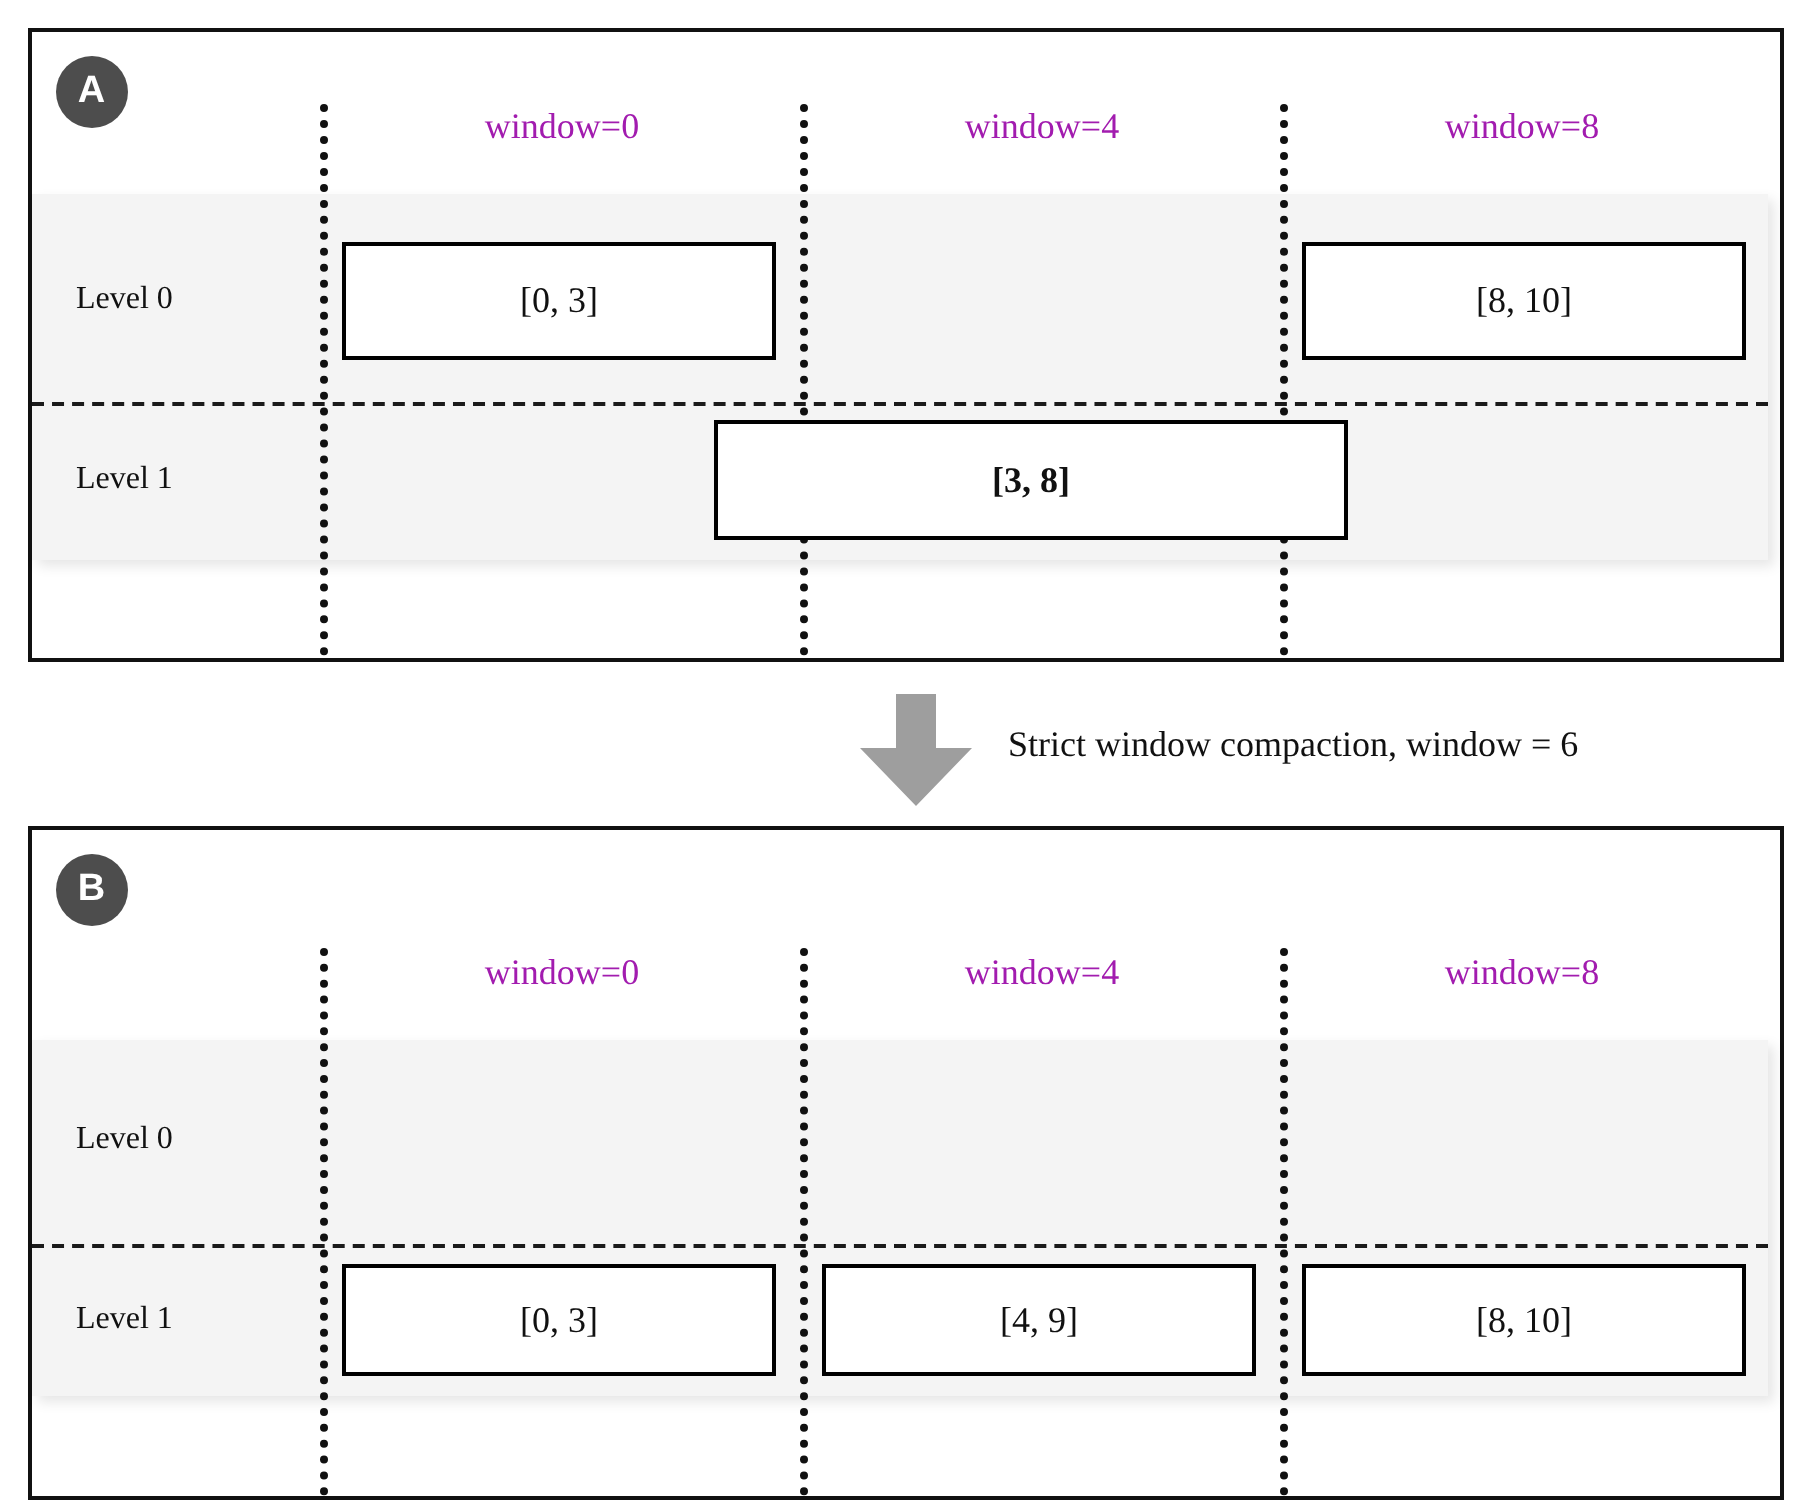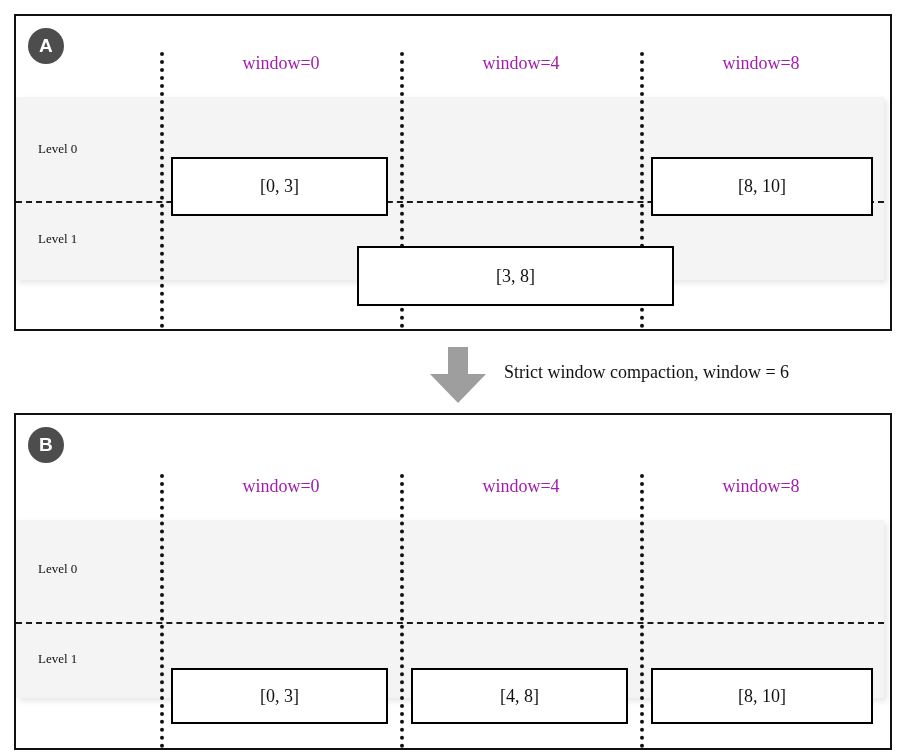--- a/index.html
+++ b/index.html
@@ -62,21 +62,21 @@
   
   .win-div {
     position: absolute;
     width: 0;
     border-left: 4px dotted #111111;
   }
 
   
   .level-label {
     position: absolute;
-    font-size: 13px;
+    font-size: 16px;
     color: #111111;
     white-space: nowrap;
   }
   .win-label {
     position: absolute;
     font-size: 18px;
     color: #a21caf;
     text-align: center;
     white-space: nowrap;
   }
@@ -85,21 +85,20 @@
   .ival {
     position: absolute;
     box-sizing: border-box;
     border: 2.5px solid #000000;
     background: #ffffff;
     display: flex;
     align-items: center;
     justify-content: center;
     font-size: 18px;
     color: #111111;
-    margin-top: 36px;
   }
 
   
   #arrow-wrap {
     position: absolute;
     left: 426px;
     top: 347px;
     width: 64px;
     height: 56px;
   }
@@ -130,21 +129,21 @@
 
 <div class="win-label" style="left:162px; top:53px; width:238px;">window=0</div>
 <div class="win-label" style="left:402px; top:53px; width:238px;">window=4</div>
 <div class="win-label" style="left:642px; top:53px; width:238px;">window=8</div>
 
 <div class="level-label" style="left:38px; top:141px;">Level 0</div>
 <div class="level-label" style="left:38px; top:231px;">Level 1</div>
 
 <div class="ival" style="left:171px; top:121px; width:217px; height:59px;">[0, 3]</div>
 <div class="ival" style="left:651px; top:121px; width:222px; height:59px;">[8, 10]</div>
-<div class="ival" style="left:357px; top:210px; width:317px; height:60px;">[3, 8]</div>
+<div class="ival" style="left:357px; top:210px; width:317px; height:60px;font-weight:bold;">[3, 8]</div>
 
 <div id="arrow-wrap">
   <svg width="64" height="56" viewBox="0 0 64 56" aria-hidden="true">
     <polygon points="22,0 42,0 42,27 60,27 32,56 4,27 22,27" fill="#9e9e9e"></polygon>
   </svg>
 </div>
 <div id="transition-caption">Strict window compaction, window = 6</div>
 
 <div class="panel" id="panel-b">
   <div class="badge">B</div>
@@ -159,14 +158,14 @@
 <div class="win-div" style="left:640px; top:474px; height:274px;"></div>
 
 <div class="win-label" style="left:162px; top:476px; width:238px;">window=0</div>
 <div class="win-label" style="left:402px; top:476px; width:238px;">window=4</div>
 <div class="win-label" style="left:642px; top:476px; width:238px;">window=8</div>
 
 <div class="level-label" style="left:38px; top:561px;">Level 0</div>
 <div class="level-label" style="left:38px; top:651px;">Level 1</div>
 
 <div class="ival" style="left:171px; top:632px; width:217px; height:56px;">[0, 3]</div>
-<div class="ival" style="left:411px; top:632px; width:217px; height:56px;">[4, 8]</div>
+<div class="ival" style="left:411px; top:632px; width:217px; height:56px;">[4, 9]</div>
 <div class="ival" style="left:651px; top:632px; width:222px; height:56px;">[8, 10]</div>
 
 </body></html>

